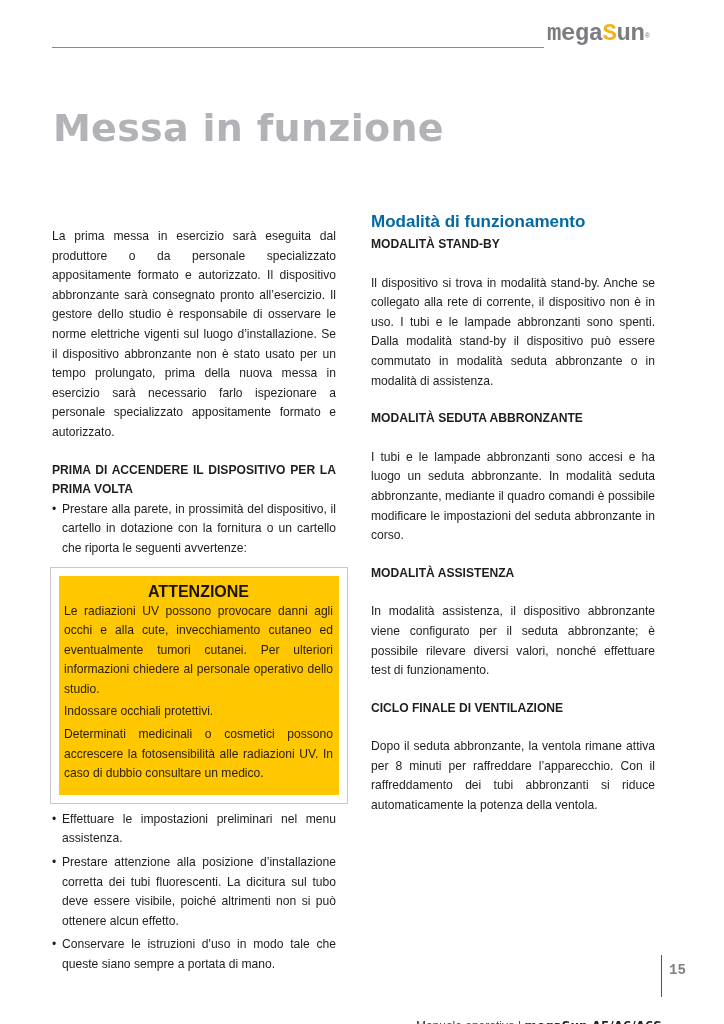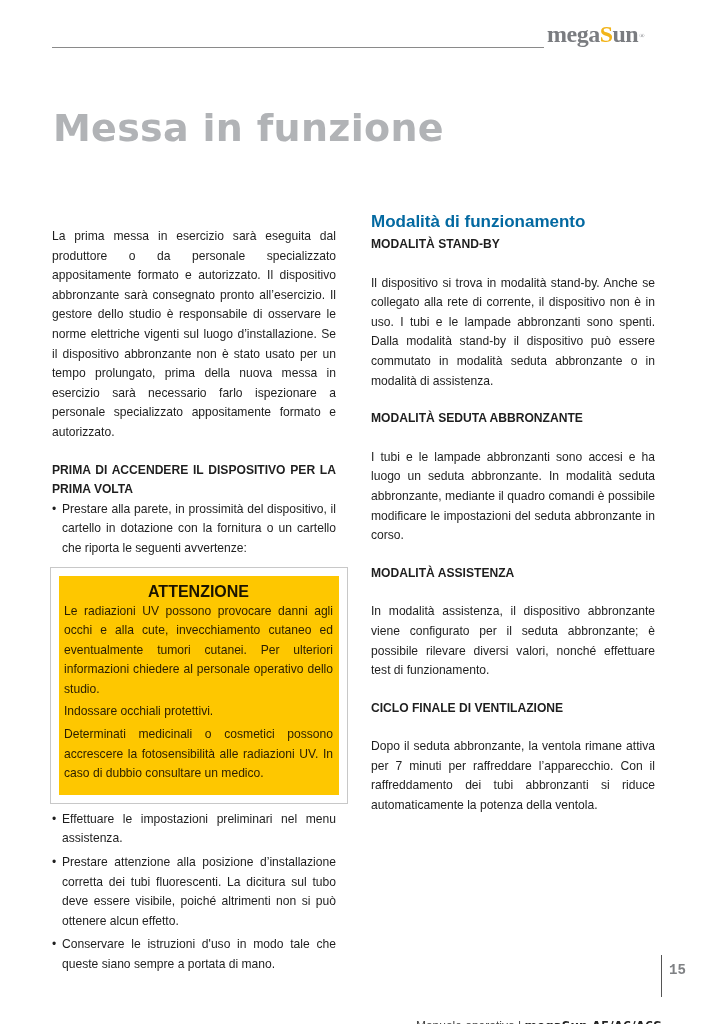--- a/index.html
+++ b/index.html
@@ -1,20 +1,20 @@
 <!DOCTYPE html>
 <html><head>
 <meta charset="utf-8">
 <style>
   html, body { margin: 0; padding: 0; background: #ffffff; }
   body { width: 724px; height: 1024px; position: relative; overflow: hidden;
          font-family: "Liberation Sans", sans-serif; color: #1e1e1e; }
 
   .header-rule { position: absolute; left: 52px; top: 47px; width: 492px; height: 1px; background: #8a8a8a; }
-  .logo { position: absolute; left: 547px; top: 19px; font-family: Liberation Serif, serif;
+  .logo { position: absolute; left: 547px; top: 19px; font-family: Liberation Mono, monospace;
           font-size: 24px; font-weight: bold; color: #7a7c80; letter-spacing: -0.5px; line-height: 30px; }
   .logo .s { color: #f2b41a; }
   .logo .reg { font-size: 7px; vertical-align: top; position: relative; top: 2px; margin-left: 1px; font-weight: normal; }
 
   .page-title { position: absolute; left: 53px; top: 106px; margin: 0;
                 font-family: "DejaVu Sans", sans-serif; font-weight: bold; font-size: 38px;
                 color: #b1b3b6; letter-spacing: 0.3px; }
 
   .col { position: absolute; top: 208px; width: 284px; font-size: 12.1px; line-height: 19.6px; }
   .col.left { left: 52px; }
@@ -80,19 +80,19 @@
   <div>
     <p class="sub-head">MODALITÀ SEDUTA ABBRONZANTE</p>
     <p class="para">I tubi e le lampade abbronzanti sono accesi e ha luogo un seduta abbronzante. In modalità seduta abbronzante, mediante il quadro comandi è possibile modificare le impostazioni del seduta abbronzante in corso.</p>
   </div>
   <div>
     <p class="sub-head">MODALITÀ ASSISTENZA</p>
     <p class="para">In modalità assistenza, il dispositivo abbronzante viene configurato per il seduta abbronzante; è possibile rilevare diversi valori, nonché effettuare test di funzionamento.</p>
   </div>
   <div>
     <p class="sub-head">CICLO FINALE DI VENTILAZIONE</p>
-    <p class="para">Dopo il seduta abbronzante, la ventola rimane attiva per 7 minuti per raffreddare l’apparecchio. Con il raffreddamento dei tubi abbronzanti si riduce automaticamente la potenza della ventola.</p>
+    <p class="para">Dopo il seduta abbronzante, la ventola rimane attiva per 8 minuti per raffreddare l’apparecchio. Con il raffreddamento dei tubi abbronzanti si riduce automaticamente la potenza della ventola.</p>
   </div>
 </div>
 
 <div class="footer"><span>Manuale operativo</span><span> | </span><span class="brand">megaSun A5/A6/A6S</span></div>
 <div class="footer-rule"></div>
 <div class="page-number">15</div>
 
 </body></html>

